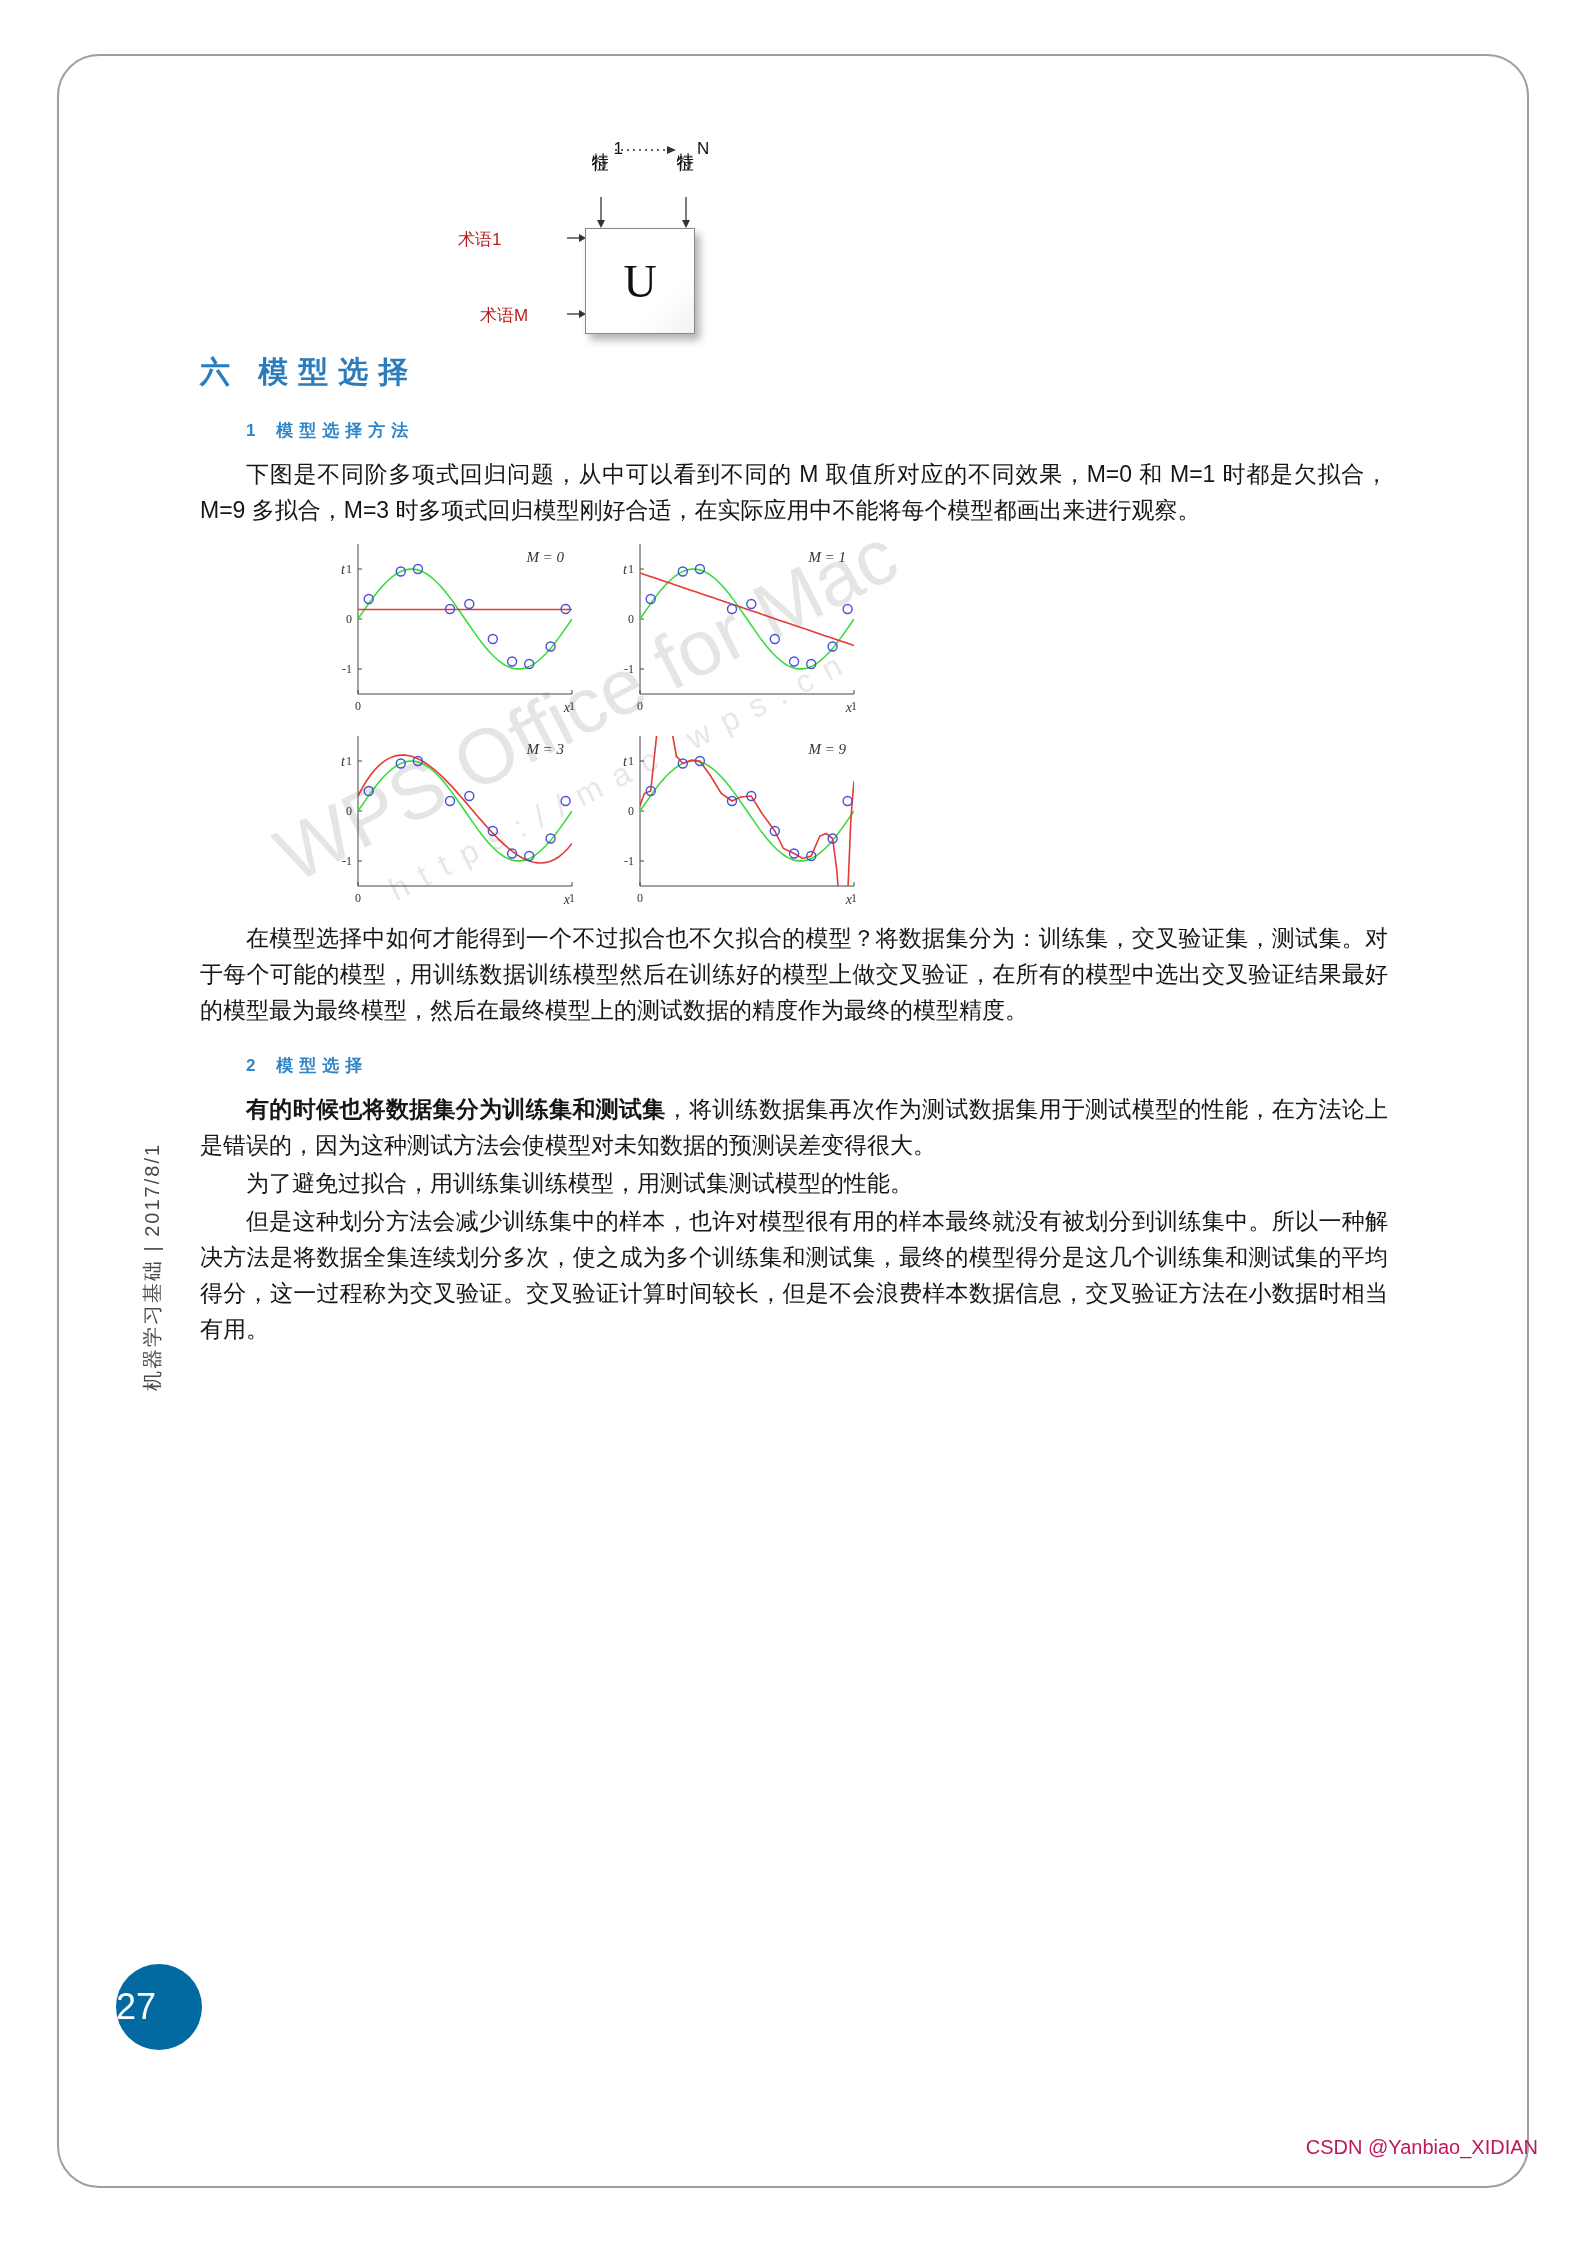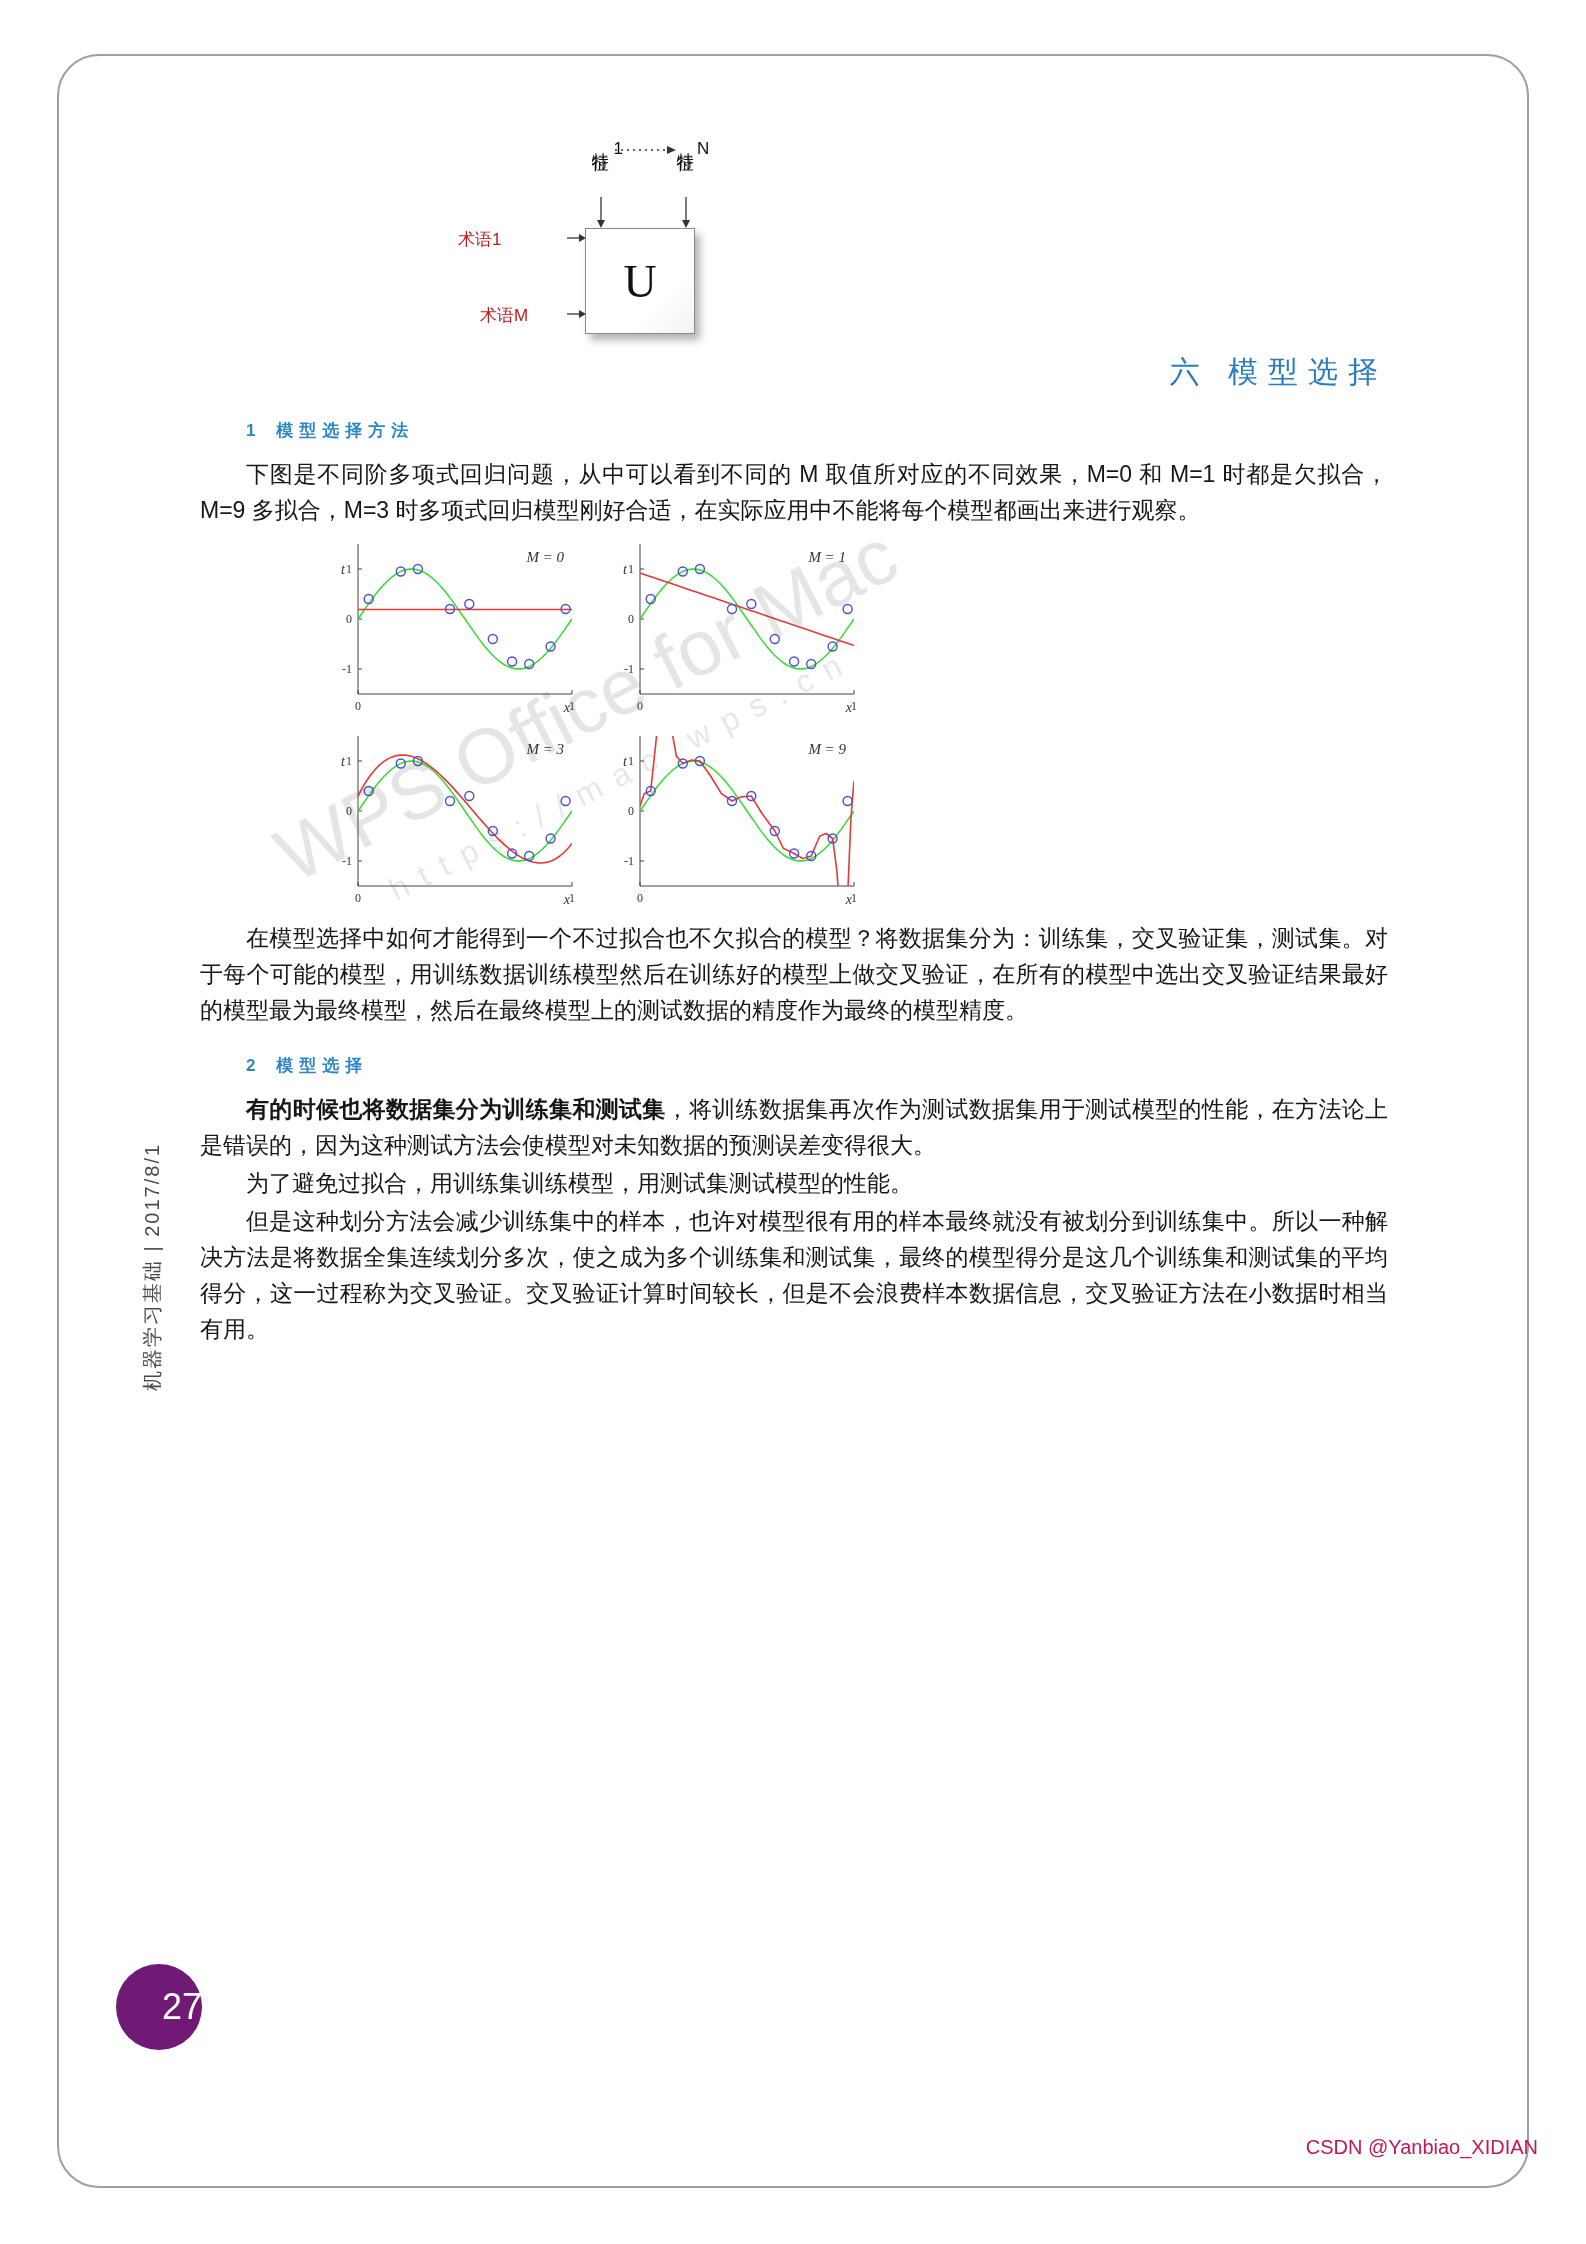--- a/index.html
+++ b/index.html
@@ -29,22 +29,22 @@
     display: flex; align-items: center; justify-content: center;
   }
   .ubox span { font-family: "Liberation Serif", serif; font-size: 46px; color: #111; }
   .term { position: absolute; width: 108px; font-size: 17px; color: #b91c1c; }
   .term-1 { left: 458px; top: 228px; }
   .term-m { left: 480px; top: 304px; }
 
   
   .content { position: absolute; left: 200px; top: 352px; width: 1188px; }
   .title {
-    margin: 0 0 26px 0; text-align: right;
-    font-size: 30px; font-weight: normal; letter-spacing: 10px; color: #2b7cbc;
+    margin: 0 0 26px 0; text-align: left;
+    font-size: 30px; font-weight: bold; letter-spacing: 10px; color: #2b7cbc;
   }
   .sec { margin: 26px 0 14px 46px; font-size: 17px; font-weight: bold; color: #2e86c8; }
   .sec .num { margin-right: 16px; letter-spacing: 0; }
   .sec .sec-t { letter-spacing: 6px; }
   .body-p {
     margin: 0 0 2px 0; text-indent: 2em; text-align: justify;
     font-size: 23px; line-height: 36px; color: #161616;
   }
   .body-p b { font-weight: bold; }
 
@@ -69,22 +69,22 @@
 
   
   .sidebar-text {
     position: absolute; left: 2px; top: 1252px; width: 300px; height: 30px;
     transform: rotate(-90deg);
     display: flex; align-items: center; justify-content: center;
     font-size: 20px; letter-spacing: 2px; color: #4a4a4a; white-space: nowrap;
   }
   .page-circle {
     position: absolute; left: 116px; top: 1964px; width: 86px; height: 86px;
-    border-radius: 50%; background: #701a75; color: #ffffff;
-    display: flex; align-items: center; justify-content: flex-end; font-size: 36px;
+    border-radius: 50%; background: #0369a1; color: #ffffff;
+    display: flex; align-items: center; justify-content: flex-start; font-size: 36px;
   }
   .csdn {
     position: absolute; right: 48px; top: 2136px;
     font-size: 20px; color: #be185d;
   }
 </style>
 </head>
 <body>
 
 <div class="page">

